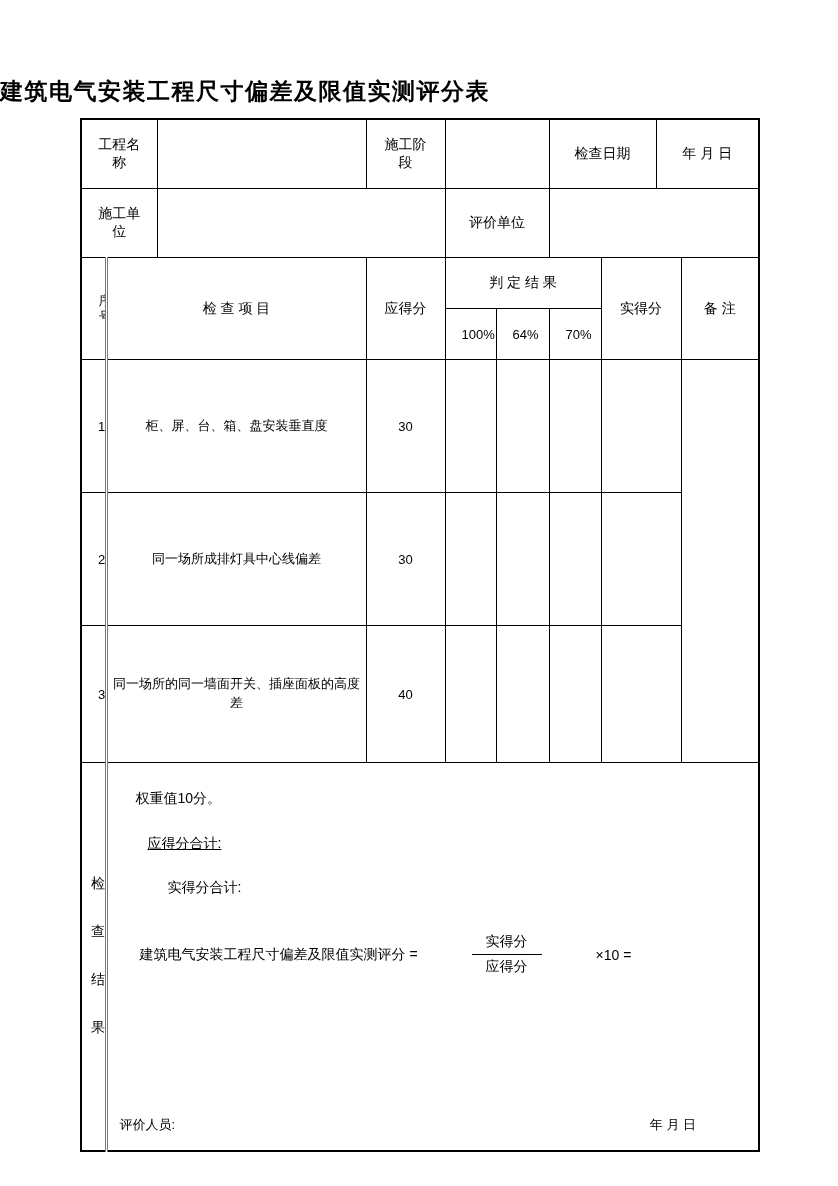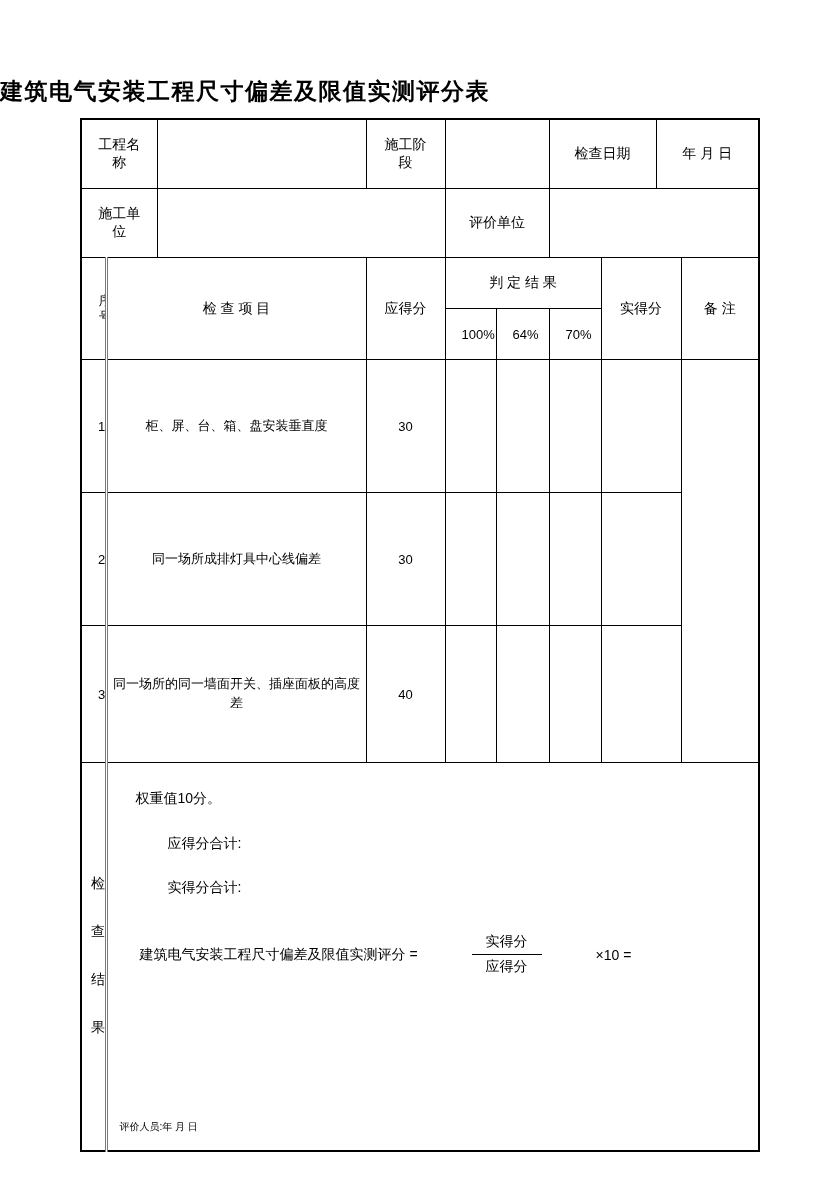--- a/index.html
+++ b/index.html
@@ -31,34 +31,34 @@
   .datecell{white-space:pre;font-size:14px;}
   
   td.result-label-cell{vertical-align:middle;}
   .result-label{
     display:flex;flex-direction:column;align-items:center;justify-content:center;
     gap:30px;height:100%;font-size:14px;
   }
   td.result-content{vertical-align:top;text-align:left;position:relative;}
   .rc-line{font-size:14px;}
   .rc-weight{margin:11px 0 0 12px;}
-  .rc-due{margin:27px 0 0 44px;}
+  .rc-due{margin:27px 0 0 24px;text-decoration:underline;}
   .rc-actual{margin:26px 0 0 44px;}
   .rc-formula{
     margin:34px 0 0 16px;display:flex;align-items:center;font-size:14px;gap:48px;
   }
   .fraction{
     display:inline-flex;flex-direction:column;align-items:center;
     margin:0 6px;font-size:14px;
   }
   .fraction .num{padding:2px 14px 3px 14px;border-bottom:1px solid #000;}
   .fraction .den{padding:3px 14px 2px 14px;}
   .rc-footer{
     position:absolute;left:12px;right:62px;bottom:16px;
-    display:flex;align-items:center;font-size:10px;
+    display:flex;justify-content:space-between;align-items:center;font-size:13px;
   }
   .rc-footer .fdate{white-space:pre;}
 </style>
 </head>
 <body>
 
 <div class="title">建筑电气安装工程尺寸偏差及限值实测评分表</div>
 
 <table class="form">
   <colgroup>

